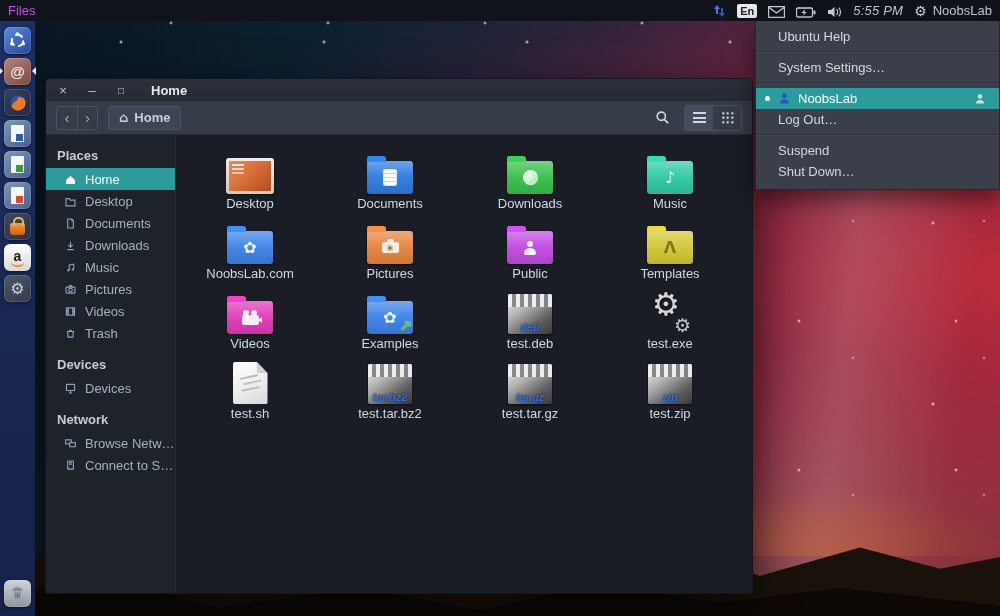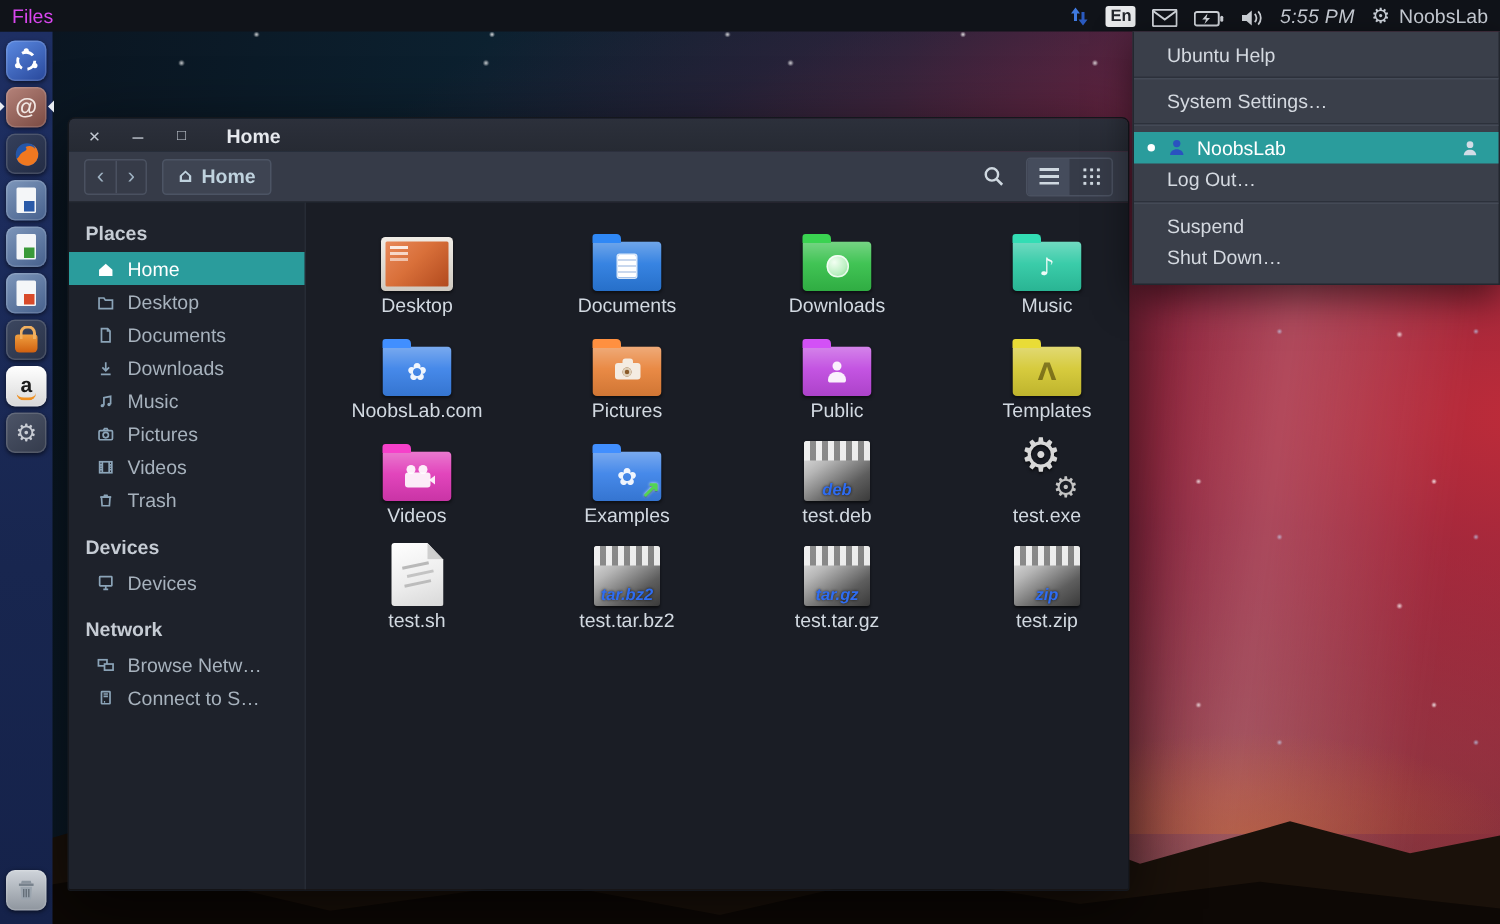--- a/index.html
+++ b/index.html
@@ -84,21 +84,21 @@
   .crumb-home-glyph { font-family:"DejaVu Sans", sans-serif; font-size:13px; }
   .tool-right { margin-left:auto; display:flex; align-items:center; gap:8px; }
   .tool-btn { width:28px; height:24px; display:flex; align-items:center; justify-content:center; border-radius:3px; border:1px solid transparent; }
   .view-group { display:flex; border:1px solid #4a5160; border-radius:3px; overflow:hidden; }
   .view-btn { width:28px; height:24px; display:flex; align-items:center; justify-content:center; }
   .view-btn.active { background:#454c5c; }
   .list-glyph { width:13px; height:11px; background:repeating-linear-gradient(#cfd8e0 0 2px, transparent 2px 4.5px); }
   .grid-glyph { width:13px; height:13px; background-image:radial-gradient(circle, #cfd8e0 1.1px, transparent 1.3px); background-size:4.5px 4.5px; }
 
   .win-body { flex:1; display:flex; min-height:0; }
-  .sidebar { width:158px; background:#1e222b; border-right:1px solid #262b35; padding-top:8px; flex:0 0 auto; font-size:13px; }
+  .sidebar { width:130px; background:#1e222b; border-right:1px solid #262b35; padding-top:8px; flex:0 0 auto; font-size:13px; }
   .sb-header { color:#c6ccd4; font-weight:bold; padding:5px 0 5px 11px; }
   .sb-item { display:flex; align-items:center; gap:8px; height:22px; padding-left:18px; color:#a7b2bd; white-space:nowrap; }
   .sb-item.selected { background:#2a9c9c; color:#ffffff; }
   .sb-item svg { flex:0 0 auto; }
   .si { width:13px; height:13px; stroke:#8ba4b8; fill:none; stroke-width:1.4; }
   .sb-item.selected .si { stroke:#fff; }
   .sb-gap { height:8px; }
 
   .content { flex:1; background:#1a1d25; padding:12px 0 0 4px; }
   .fgrid { display:grid; grid-template-columns:repeat(4,140px); grid-auto-rows:70px; }

